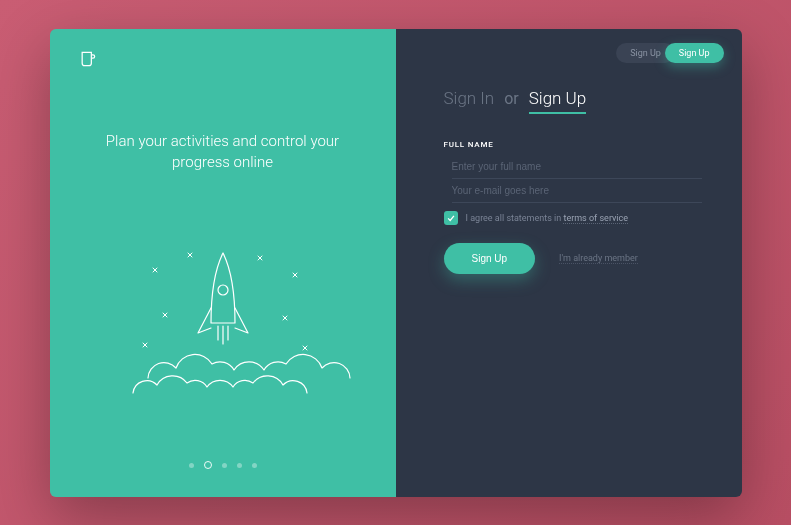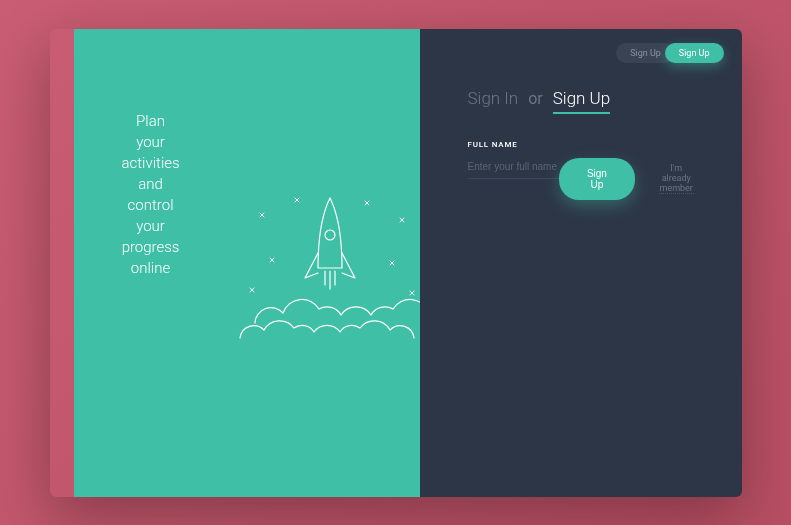--- a/index.html
+++ b/index.html
@@ -14,23 +14,22 @@
       width: 692px; height: 468px;
       display: flex;
       border-radius: 6px;
       overflow: hidden;
       box-shadow: 0 20px 60px rgba(0,0,0,0.3);
     }
     .left {
       width: 50%;
       background: #3fbfa5;
       padding: 20px 28px;
-      display: flex; flex-direction: row;
+      display: flex; flex-direction: column;
       position: relative;
-      margin-left: 24px;
     }
     .logo { width: 20px; height: 20px; }
     .hero-text {
       margin-top: 62px;
       text-align: center;
       color: #fff;
       font-size: 15px;
       font-weight: 300;
       line-height: 1.4;
       padding: 0 20px;
@@ -94,38 +93,39 @@
     }
     .tab-sep {
       font-size: 16px;
       color: #6b7585;
     }
     .tab.active {
       color: #fff;
       border-bottom: 2px solid #3fbfa5;
       padding-bottom: 4px;
     }
-    .form { margin-top: 26px; display: flex; }
+    .form { margin-top: 26px; display: flex; flex-direction: column; }
     .field-label {
       font-size: 8px;
       letter-spacing: 0.8px;
       color: #fff;
       font-weight: 500;
       margin-bottom: 6px;
       display: block;
     }
     .field-input {
       width: 100%;
       background: transparent;
       border: none;
       border-bottom: 1px solid #3d4759;
       padding: 2px 0 6px;
       font-size: 10px;
       color: #fff;
       outline: none;
+      margin-left: 8px;
     }
     .field-input::placeholder { color: #5a6475; }
     .terms {
       display: flex; align-items: center; gap: 8px;
       margin-top: 8px;
     }
     .checkbox {
       width: 14px; height: 14px;
       background: #3fbfa5;
       border-radius: 3px;
@@ -226,22 +226,34 @@
       <div class="tab-sep">or</div>
       <div class="tab active">Sign Up</div>
     </div>
 
     <div class="form">
       <div>
         <label class="field-label">FULL NAME</label>
         <input class="field-input" type="text" placeholder="Enter your full name" style="">
       </div>
       <div>
-      </div>
-
+        <input class="field-input" type="email" placeholder="Your e-mail goes here" style="">
+      </div>
+
+      <div class="terms">
+        <div class="checkbox">
+          <svg width="10" height="10" viewBox="0 0 24 24" fill="none" stroke="#fff" stroke-width="3">
+              <polyline points="5 13 10 18 19 7"></polyline>
+            </svg>
+        </div>
+        <div class="terms-text">
+          <span>I agree all statements in</span>
+          <span class="terms-link">terms of service</span>
+        </div>
+      </div>
 
       <div class="actions">
         <button class="btn-primary">Sign Up</button>
         <span class="link-secondary">I'm already member</span>
       </div>
     </div>
   </div>
 
 </div>
 

